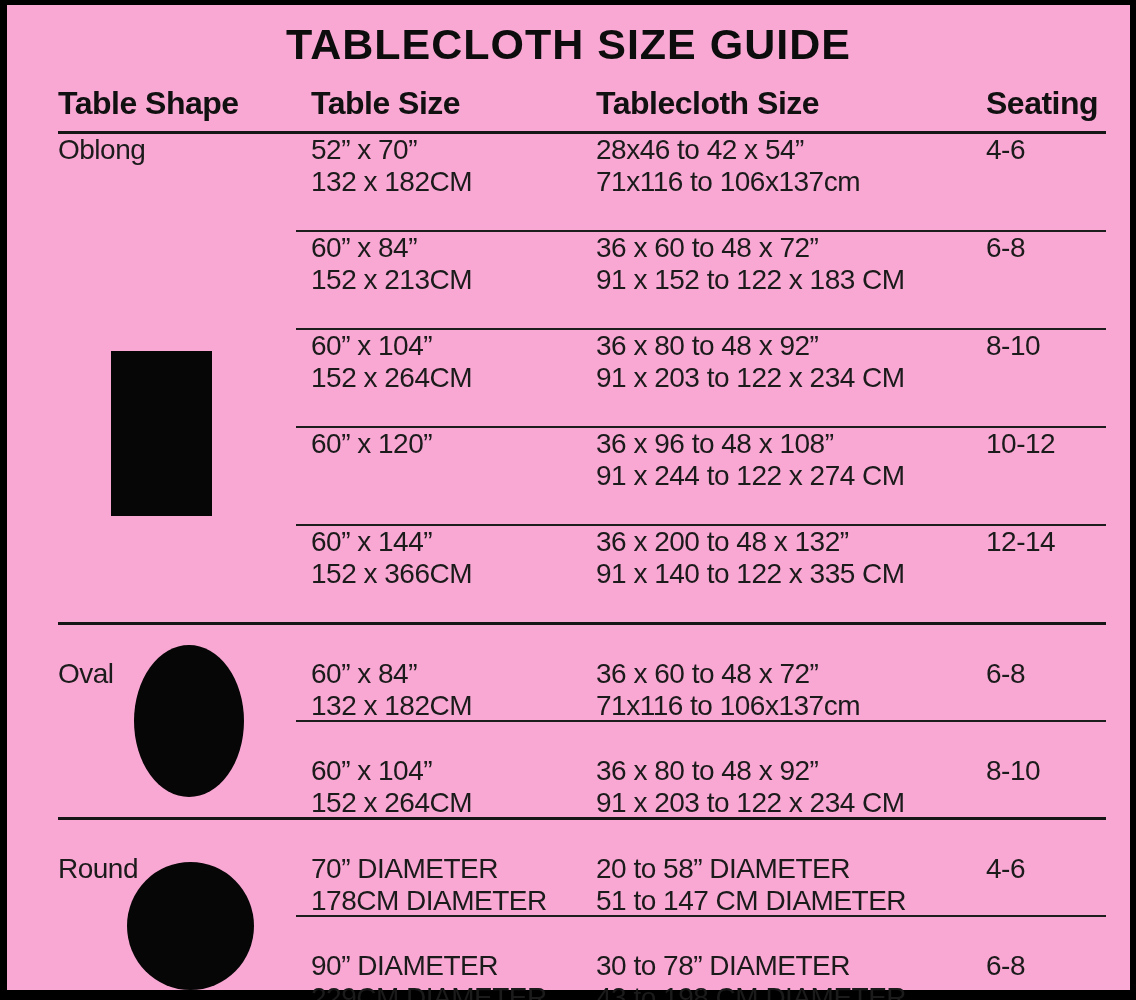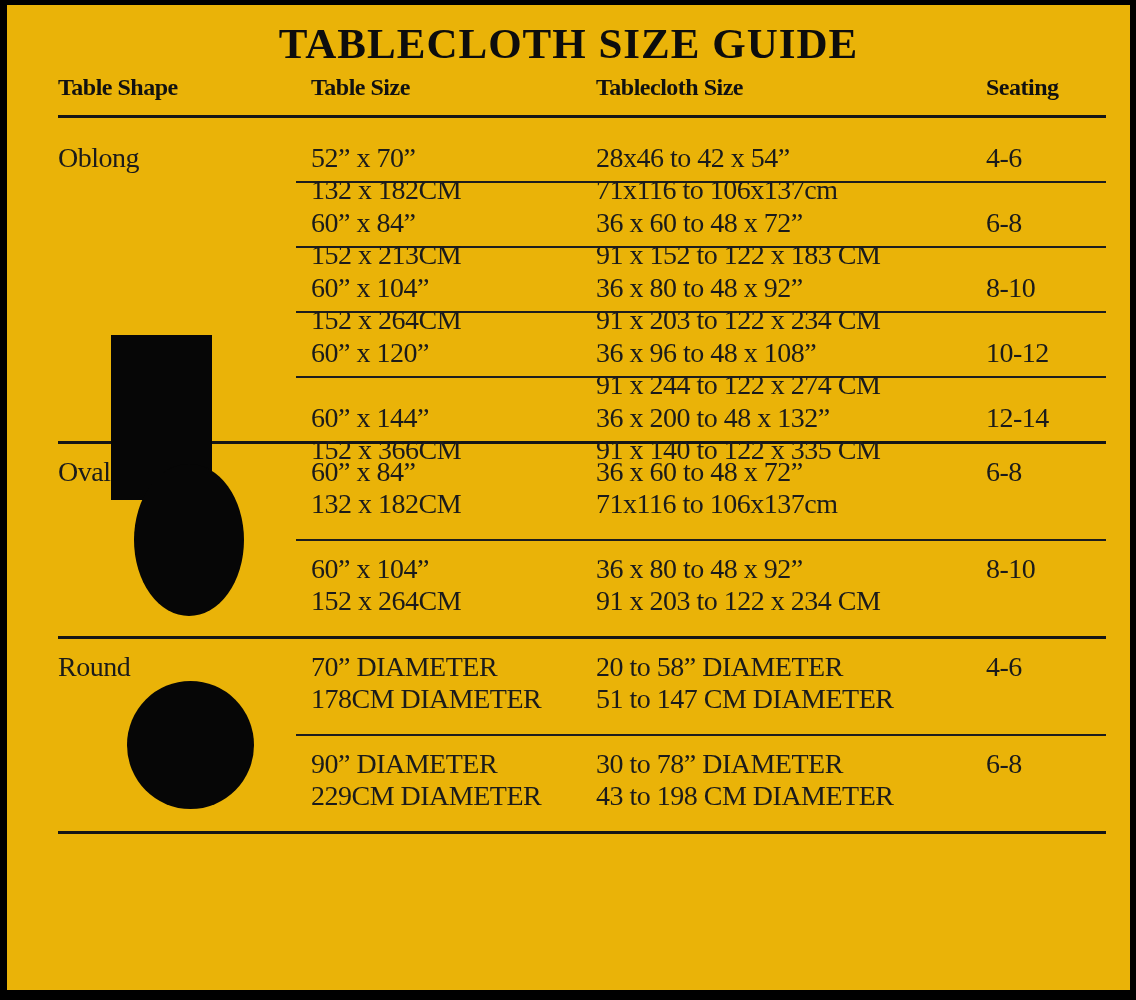--- a/index.html
+++ b/index.html
@@ -6,67 +6,67 @@
   body{
     width:1136px;height:1000px;
     background:#000;
     font-family:"Liberation Sans",sans-serif;
     position:relative;
     overflow:hidden;
   }
   .page{
     position:absolute;
     left:7px;top:5px;right:6px;bottom:10px;
-    background:#eab308;
+    background:#f9a8d4;
     color:#1b1b1b;
-    font-family:Liberation Serif, serif;
   }
   .title{
     text-align:center;
     font-size:43px;
     font-weight:700;
     letter-spacing:1px;
     margin:14px 0 0 0;
     height:50px;
     line-height:50px;
     color:#0d0d0d;
   }
   .guide{
     margin-left:51px;
     width:1048px;
   }
   .head-row{
     display:grid;
     grid-template-columns:253px 285px 390px 1fr;
-    font-size:24px;
+    font-size:32px;
     font-weight:700;
     letter-spacing:-0.5px;
+    margin-top:16px;
     line-height:36px;
     color:#111;
   }
   .hdr-rule{
     height:3px;background:#161616;margin-top:10px;border:0;width:100%;
   }
   .section-rule{
     height:3px;background:#161616;border:0;width:100%;margin:0;
   }
   .row-sep{
     height:2px;background:#1d1d1d;margin-left:238px;
   }
   section{position:relative;}
   .row{
     display:grid;
     grid-template-columns:253px 285px 390px 1fr;
     box-sizing:border-box;
-    height:63px;
-    padding-top:24px;
+    height:96px;
+    padding-top:0;
   }
   .tall .row{
     height:95px;
-    padding-top:12px;
+    padding-top:33px;
   }
   .cell{
     font-size:28px;
     line-height:32px;
     letter-spacing:-0.5px;
     color:#1b1b1b;
   }
   .shape{
     position:absolute;
     background:#060606;

